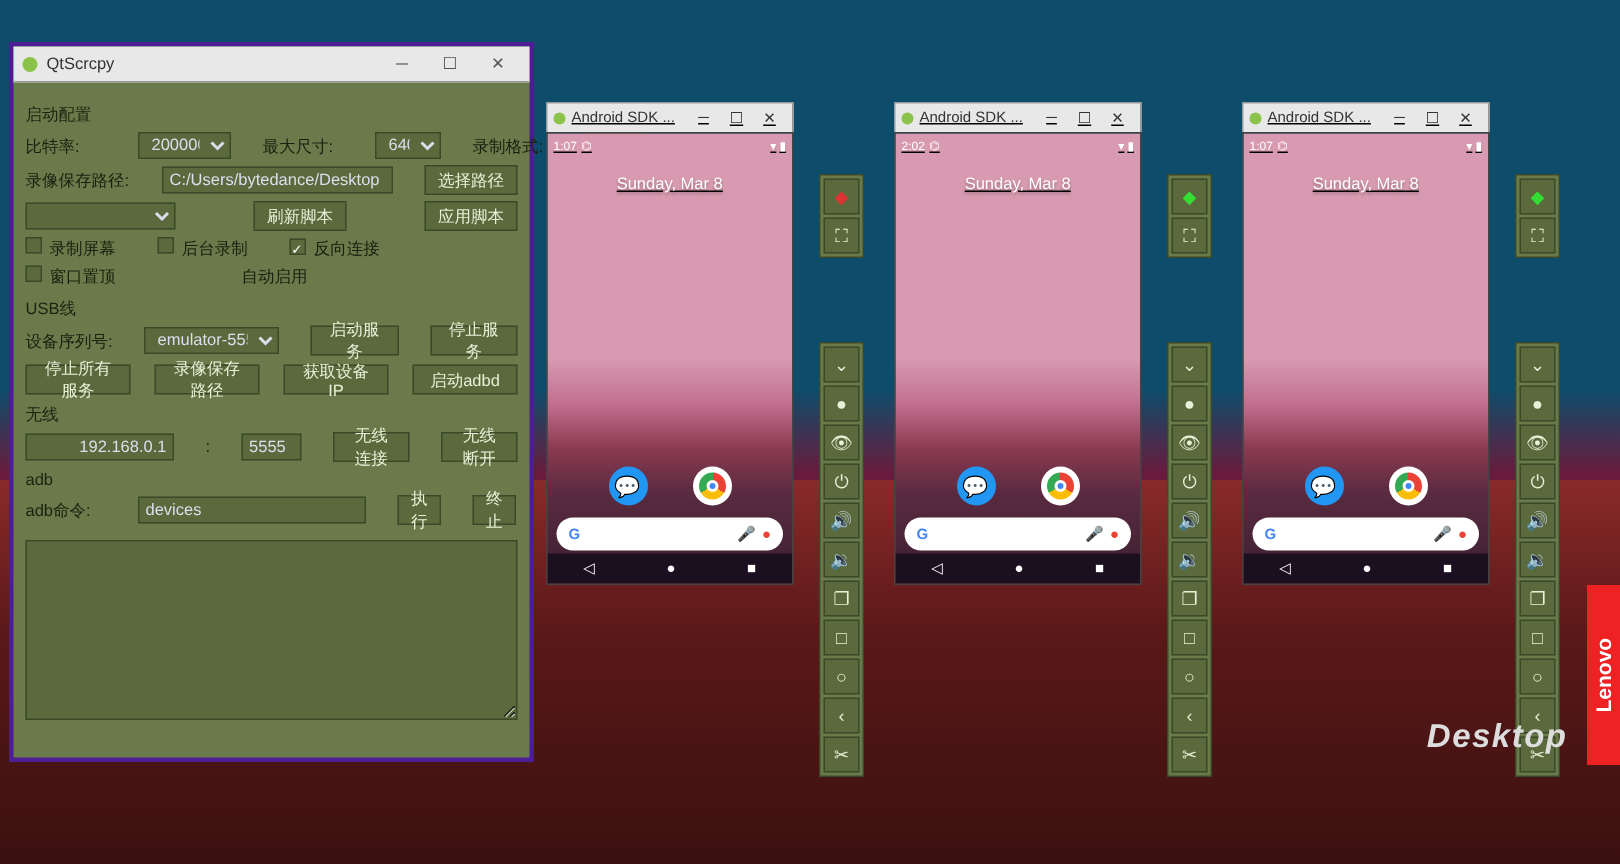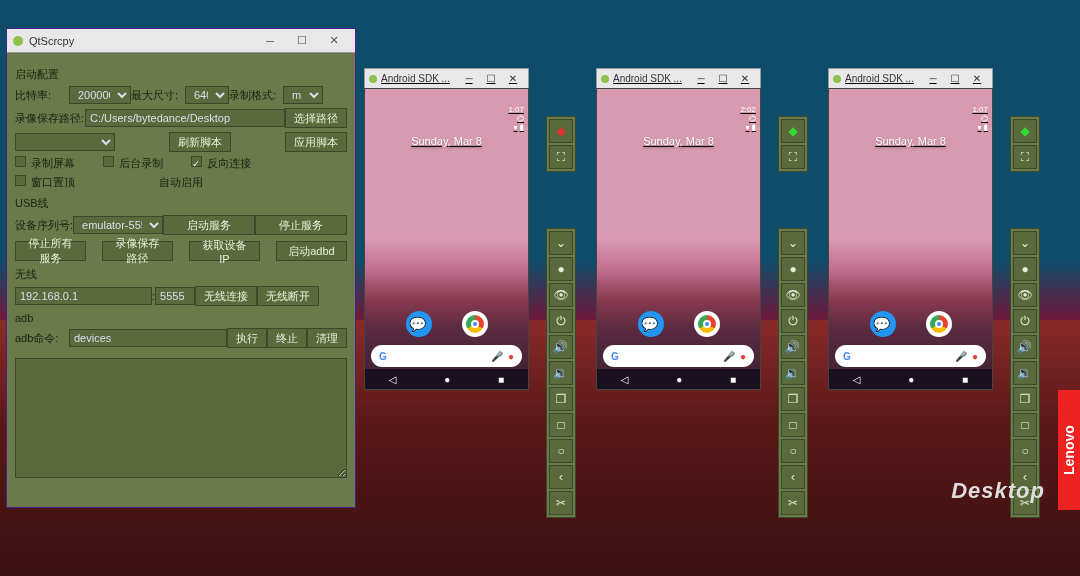--- a/index.html
+++ b/index.html
@@ -29,36 +29,36 @@
     position: absolute; right: 35px; top: 478px;
     color: #ddd; font-size: 22px; font-style: italic; font-weight: bold;
     letter-spacing: 1px;
     z-index: 50;
   }
   
   .qt-window {
     position: absolute; left: 6px; top: 28px;
     width: 350px; height: 480px;
     background: #6a7a4a;
-    border: 1px solid #4c1d95;
+    border: 3px solid #4c1d95;
     z-index: 10;
     color: #1a2010;
   }
   .titlebar {
     height: 24px; background: #e8e8e8;
     display:flex; align-items:center; padding: 0 6px;
     border-bottom: 1px solid #999;
     color: #333;
   }
   .titlebar .android-dot { width:10px;height:10px;border-radius:50%;background:#8bc34a;margin-right:6px; }
   .titlebar .wbtns { margin-left:auto; display:flex; gap:2px;}
   .titlebar .wbtn { width:30px;height:18px;display:flex;align-items:center;justify-content:center;font-size:11px;color:#555;}
   .qt-body { padding: 8px; font-size: 11px; }
   .grp-label { margin: 6px 0 4px 0; color:#1a2510;}
-  .row { display:flex; align-items:center; gap:0; margin: 4px 0; }
+  .row { display:flex; align-items:center; gap:21px; margin: 4px 0; }
   .row label { min-width: 54px; }
   .combo, .txt {
     background: #5a6a3c; border:1px solid #3a4a28; color:#dde;
     height: 18px; padding: 0 4px; font-size:11px;
   }
   .btn {
     background: #5a6a3c; border:1px solid #3a4a28; color:#e8f0d8;
     height: 20px; padding: 0 8px; font-size:11px;
     display:inline-flex;align-items:center;justify-content:center;
     cursor:pointer;
@@ -83,22 +83,22 @@
   .phone-titlebar .wbtns{margin-left:auto;display:flex;}
   .phone-titlebar .wbtn{width:22px;height:16px;display:flex;align-items:center;justify-content:center;font-size:10px;}
   .phone-screen {
     width: 165px; height: 302px;
     border:1px solid #444;
     background: linear-gradient(180deg, #d89ab0 0%, #d89ab0 50%, #c17090 60%, #8a3a50 70%, #5a2a40 80%, #3a2030 100%);
     position: relative;
     overflow: hidden;
   }
   .statusbar {
-    height: 14px; display:flex; align-items:flex-end; padding:16px 4px;
-    font-size:8px; color:#fff;flex-direction:column;
+    height: 14px; display:flex; align-items:flex-start; padding:4px 4px;
+    font-size:8px; color:#fff;
   }
   .statusbar .right{margin-left:auto;display:flex;gap:2px;align-items:center;}
   .phone-date { text-align:center; color:#fff; font-size:11px; margin-top:14px; text-shadow:0 1px 2px rgba(0,0,0,0.3);}
   .dock-icons { position:absolute; bottom:52px; left:0; right:0; display:flex; justify-content:center; gap:30px;}
   .app-icon { width:26px;height:26px;border-radius:50%;display:flex;align-items:center;justify-content:center;font-size:14px;}
   .messages-ic{background:#2196f3;color:#fff;}
   .chrome-ic{background:#fff;display:flex;align-items:center;justify-content:center;}
   .chrome-inner{width:18px;height:18px;border-radius:50%;background:conic-gradient(#ea4335 0deg 120deg,#fbbc05 120deg 240deg,#34a853 240deg 360deg);position:relative;}
   .chrome-inner::after{content:"";position:absolute;inset:5px;border-radius:50%;background:#4285f4;border:2px solid #fff;}
   .searchbar { position:absolute; bottom:22px; left:6px; right:6px; height:22px; background:#fff; border-radius:11px; display:flex; align-items:center; padding:0 8px; font-size:10px;}
@@ -182,21 +182,21 @@
     </div>
     <div class="qt-row-grid">
       <button class="btn">停止所有服务</button>
       <button class="btn">录像保存路径</button>
       <button class="btn">获取设备IP</button>
       <button class="btn">启动adbd</button>
     </div>
 
     <div class="grp-label">无线</div>
     <div class="row">
-      <input class="txt" style="width: 137px;" value="192.168.0.1">
+      <input class="txt" style="width: 99px; text-align: right;" value="192.168.0.1">
       <span>:</span>
       <input class="txt" style="width: 40px;" value="5555">
       <button class="btn">无线连接</button>
       <button class="btn">无线断开</button>
     </div>
 
     <div class="grp-label">adb</div>
     <div class="row">
       <label>adb命令:</label>
       <input class="txt" style="flex: 1 1 0%;" value="devices">

